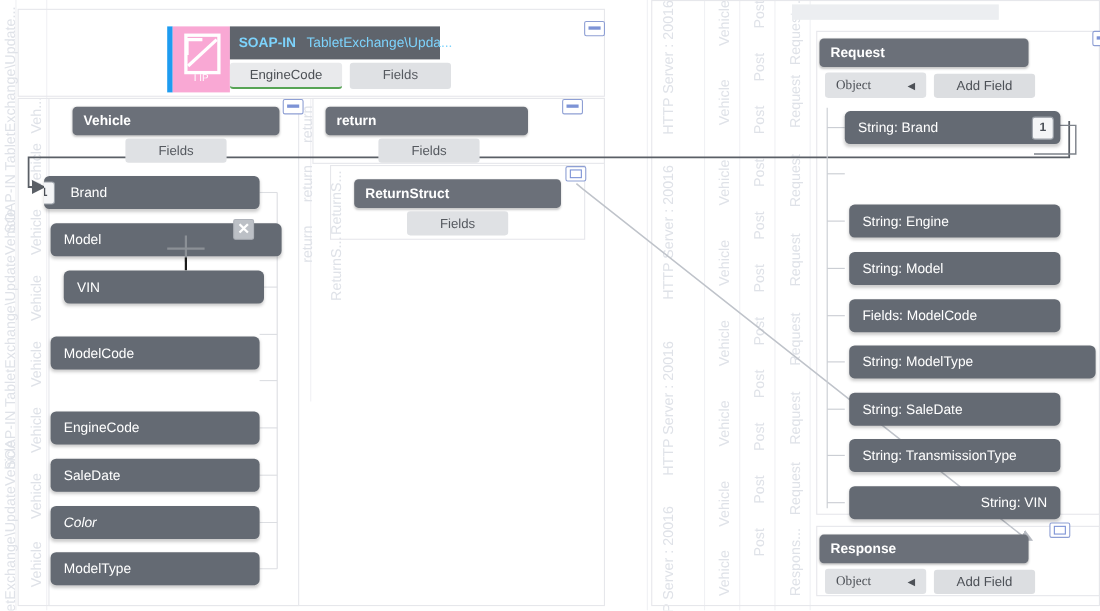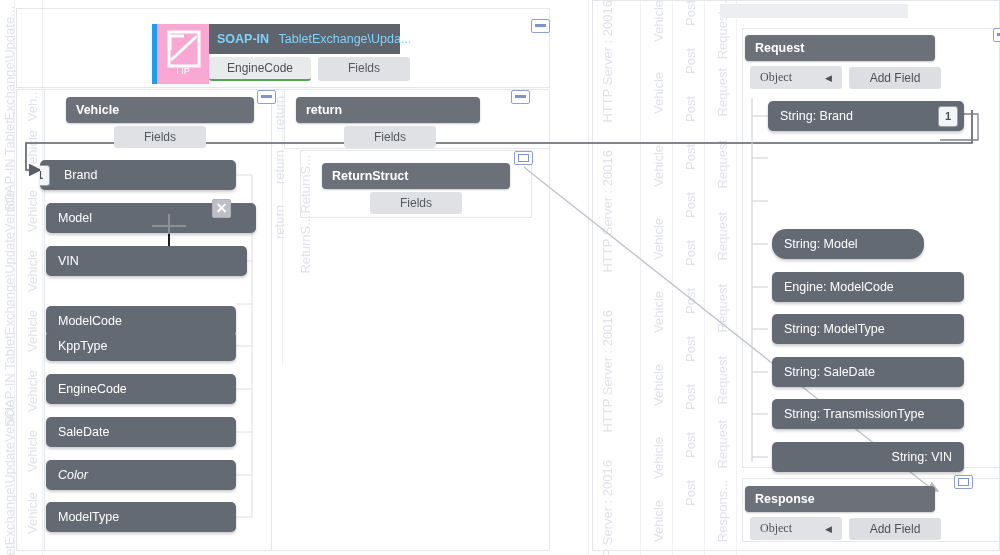--- a/index.html
+++ b/index.html
@@ -265,28 +265,25 @@
       <i></i>
     </div>
 
   <div class="pill shadowplate" style="left:40px;top:160px;width:196px;">
     <span class="badge left">1</span>
     <span style="margin-left:12px;">Brand</span>
   </div>
   <div class="pill shadowplate" style="left:46px;top:203px;width:210px;">
     <span>Model</span>
   </div>
-  <div class="pill shadowplate" style="left:46px;top:246px;width:201px;">
+  <div class="pill shadowplate" style="left:58px;top:246px;width:182px;">
     <span>VIN</span>
   </div>
   <div class="pill shadowplate" style="left:46px;top:306px;width:190px;">
     <span>ModelCode</span>
-  </div>
-  <div class="pill shadowplate" style="left:46px;top:331px;width:190px;">
-    <span>KppType</span>
   </div>
   <div class="pill shadowplate" style="left:46px;top:374px;width:190px;">
     <span>EngineCode</span>
   </div>
   <div class="pill shadowplate" style="left:46px;top:417px;width:190px;">
     <span>SaleDate</span>
   </div>
   <div class="pill shadowplate" style="left:46px;top:460px;width:190px;font-style:italic;">
     <span>Color</span>
   </div>
@@ -323,27 +320,30 @@
     <div class="addbtn" style="width:92px;">Add Field</div>
   </div>
   <div class="collapse" style="left:993px;top:28px;">
       <i></i>
     </div>
 
   <div class="pill" style="left:768px;top:101px;width:196px;">
     <span>String: Brand</span>
     <span class="badge right">1</span>
   </div>
-  <div class="pill" style="left:772px;top:229px;width:152px;border-radius:14px;">
+  <div class="pill" style="left:772px;top:186px;width:192px;">
+    <span>String: Engine</span>
+  </div>
+  <div class="pill" style="left:772px;top:229px;width:192px;">
     <span>String: Model</span>
   </div>
   <div class="pill" style="left:772px;top:272px;width:192px;">
-    <span>Engine: ModelCode</span>
-  </div>
-  <div class="pill" style="left:772px;top:314px;width:192px;">
+    <span>Fields: ModelCode</span>
+  </div>
+  <div class="pill" style="left:772px;top:314px;width:224px;">
     <span>String: ModelType</span>
   </div>
   <div class="pill" style="left:772px;top:357px;width:192px;">
     <span>String: SaleDate</span>
   </div>
   <div class="pill" style="left:772px;top:399px;width:192px;">
     <span>String: TransmissionType</span>
   </div>
   <div class="pill" style="left:772px;top:442px;width:192px;text-align:right;">
     <span>String: VIN</span>

